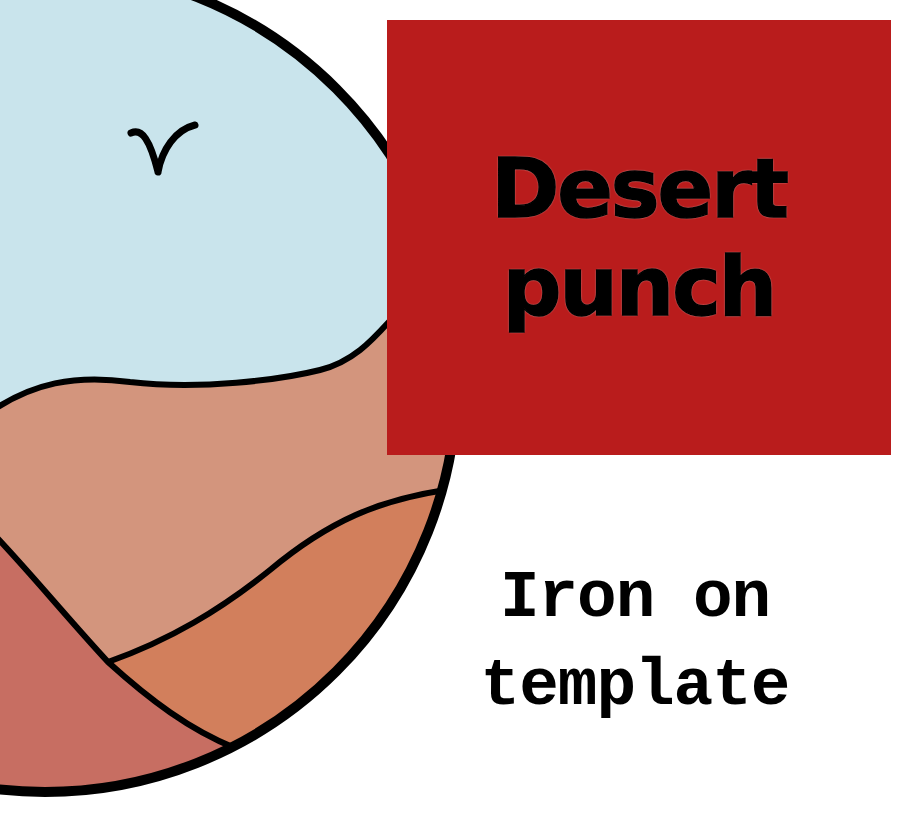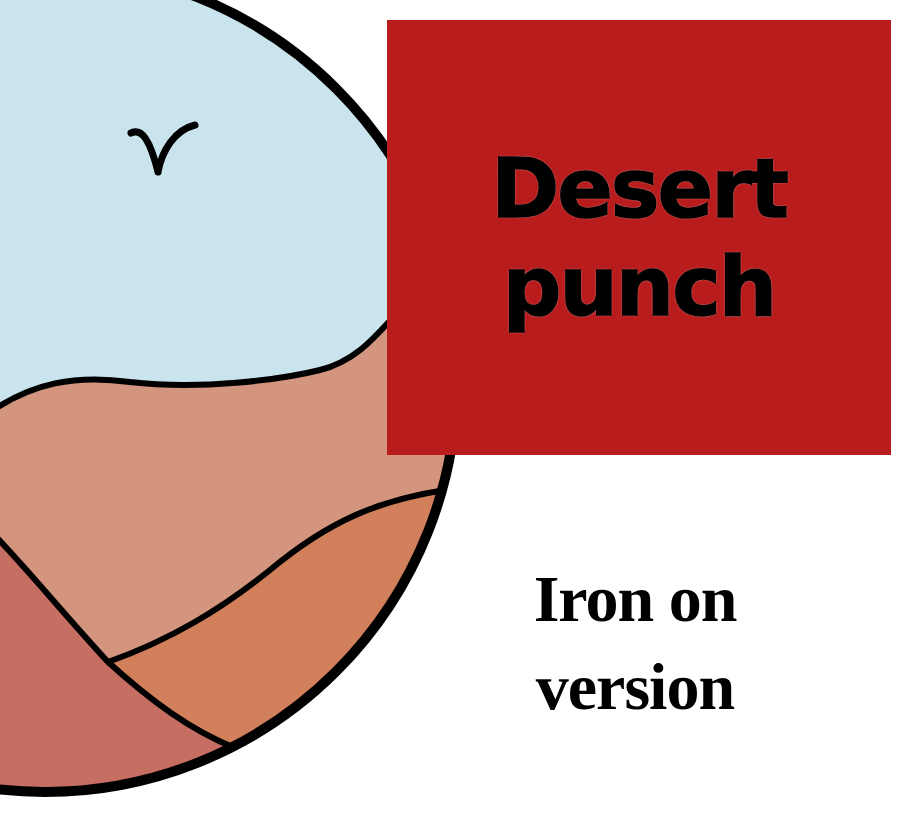--- a/index.html
+++ b/index.html
@@ -6,21 +6,21 @@
   body { width:917px; height:837px; background:#ffffff; position:relative; overflow:hidden;
          font-family:"DejaVu Sans", sans-serif; }
   .art { position:absolute; left:0; top:0; width:917px; height:837px; }
   .title-box { position:absolute; left:387px; top:20px; width:504px; height:435px;
                background:#b91c1c; display:flex; flex-direction:column; align-items:center;
                justify-content:center; }
   .title-line { font-family:"DejaVu Sans", sans-serif; font-weight:bold; font-size:82px;
                 line-height:98px; color:#000; letter-spacing:-2px;
                 -webkit-text-stroke:1.5px #000; text-shadow:0 0 2px #fff, 0 0 1px #fff; }
   .subtitle { position:absolute; left:470px; top:555px; width:330px; text-align:center; }
-  .sub-line { font-family:Liberation Serif, serif; font-weight:bold; font-size:66px;
+  .sub-line { font-family:Liberation Mono, monospace; font-weight:bold; font-size:66px;
               line-height:88px; color:#000; letter-spacing:-1px; }
 </style>
 </head>
 <body>
 
 <svg class="art" viewBox="0 0 917 837" xmlns="http://www.w3.org/2000/svg">
   <defs>
     <clipPath id="hoop">
       <circle cx="45" cy="380" r="412"></circle>
     </clipPath>
@@ -44,14 +44,14 @@
   <path d="M131,133 C142,128 150,140 158,172 M158,172 C162,150 175,130 195,125" fill="none" stroke="#000" stroke-width="7" stroke-linecap="round"></path>
 </svg>
 
 <div class="title-box">
   <div class="title-line">Desert</div>
   <div class="title-line">punch</div>
 </div>
 
 <div class="subtitle">
   <div class="sub-line">Iron on</div>
-  <div class="sub-line">version</div>
+  <div class="sub-line">template</div>
 </div>
 
 </body></html>

